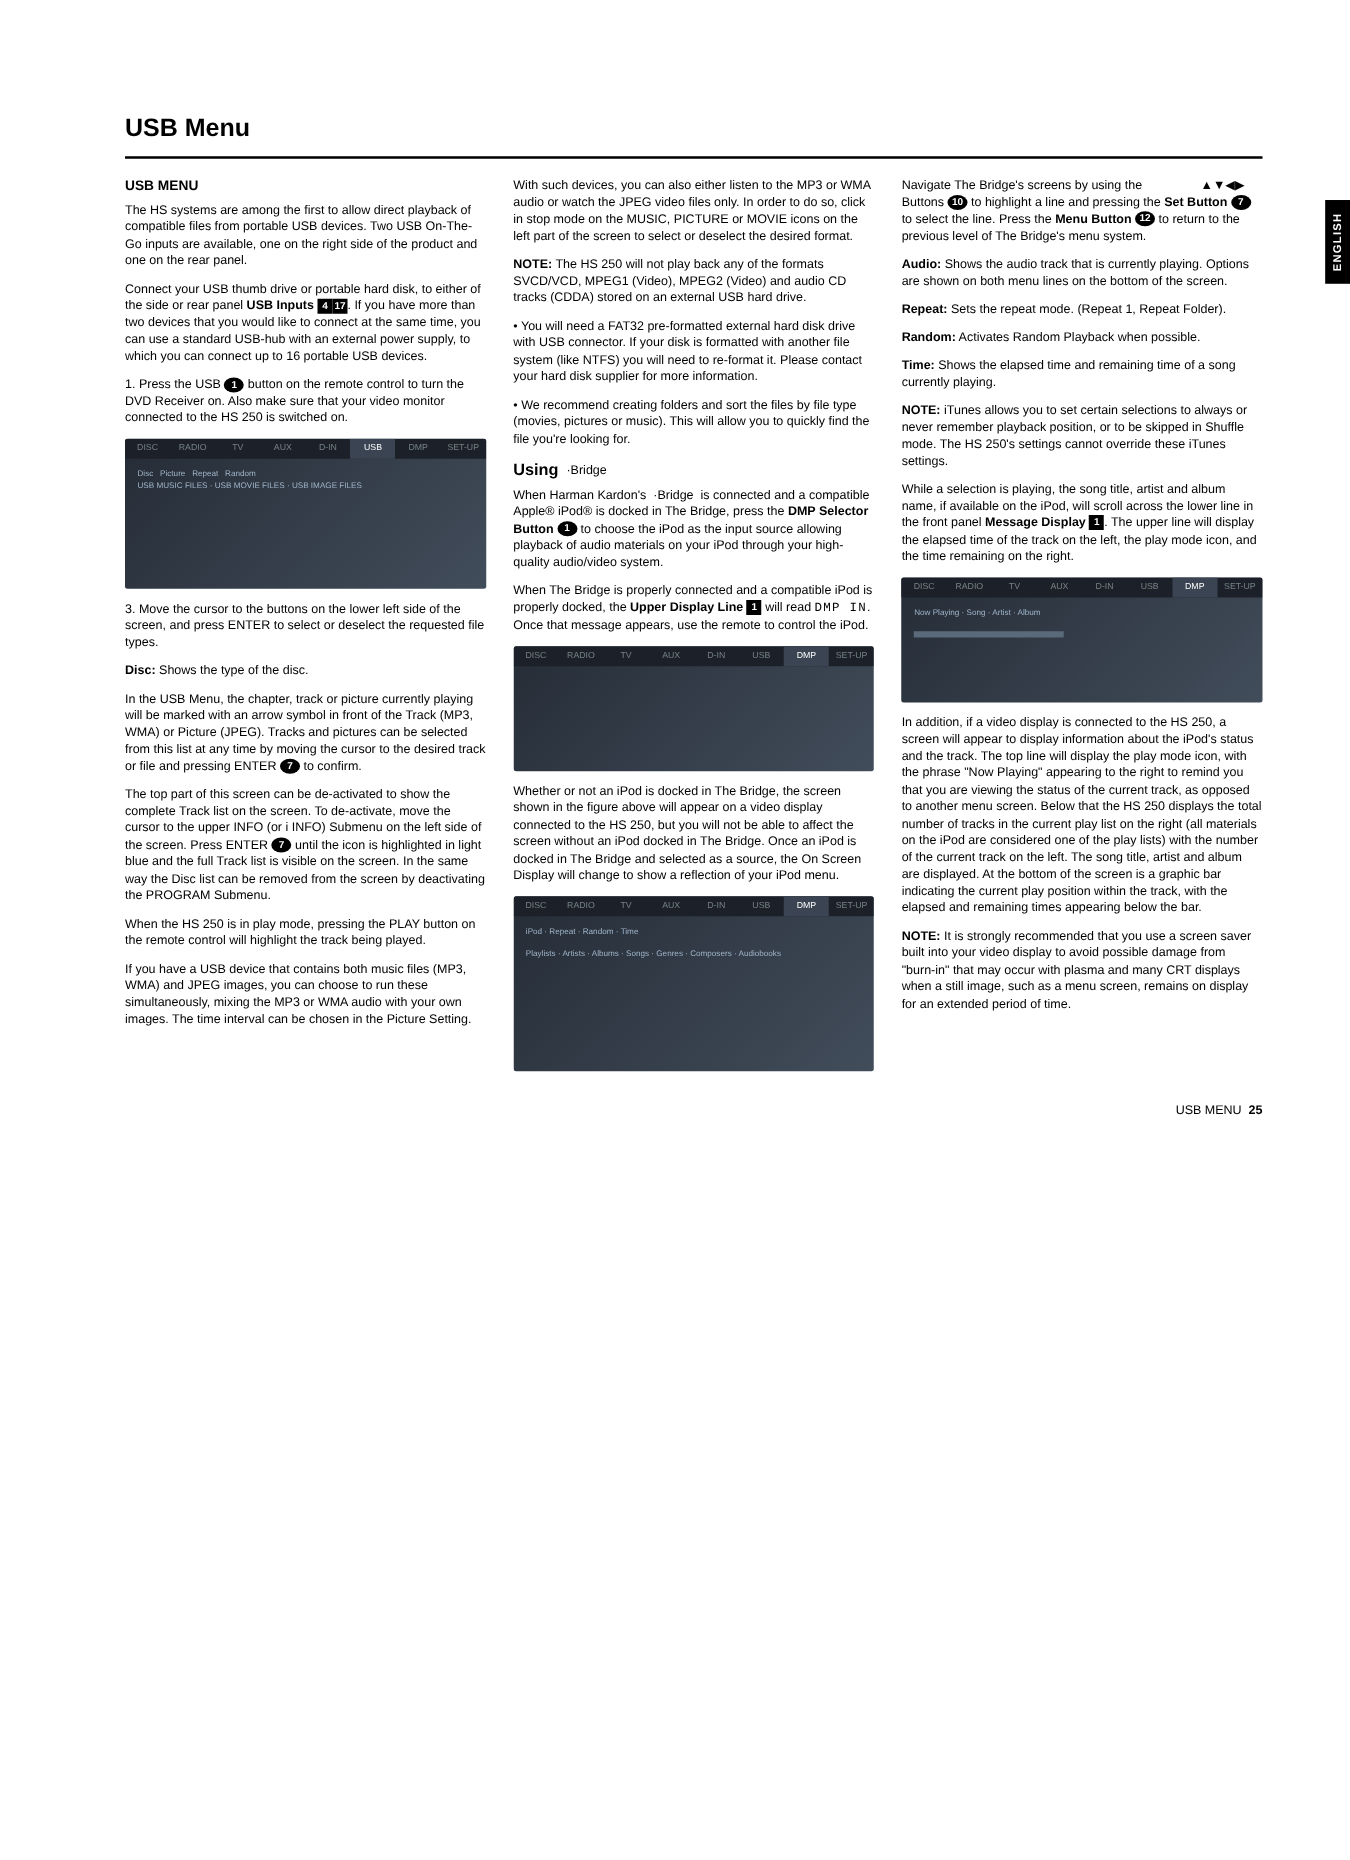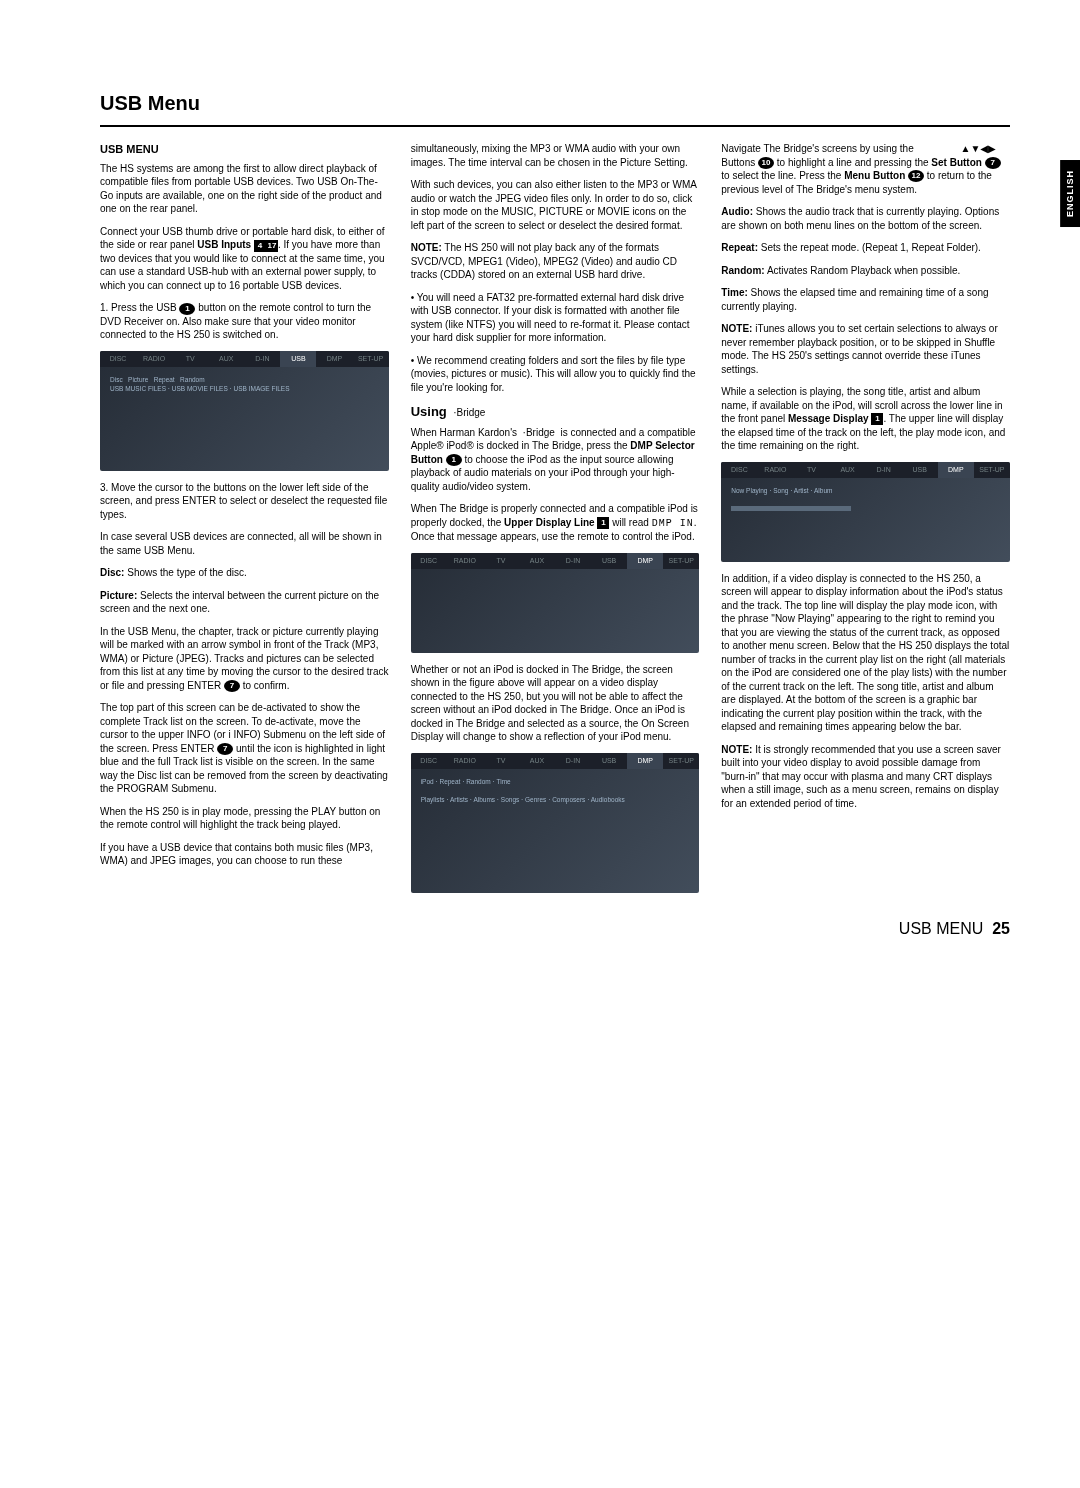--- a/index.html
+++ b/index.html
@@ -82,21 +82,21 @@
     background:#000;color:#fff;font-size:8px;line-height:12px;text-align:center;
     font-weight:bold;vertical-align:middle;
   }
   .bullet-square {
     display:inline-block;width:12px;height:12px;background:#000;color:#fff;
     font-size:8px;line-height:12px;text-align:center;font-weight:bold;vertical-align:middle;
   }
   .footer {
     text-align: right;
     margin-top: 25px;
-    font-size: 16px;
+    font-size: 10px;
   }
   .footer .pg { font-weight: bold; }
   .mono { font-family: "Courier New", monospace; letter-spacing: 1px;}
   .arrows { font-weight:normal;margin-left:44px;}
   .img-sim.smaller{height:100px;}
   .img-sim.smaller2{height:140px;}
 </style>
 </head>
 <body>
 
@@ -129,26 +129,24 @@
         <span>D-IN</span>
         <span class="active">USB</span>
         <span>DMP</span>
         <span>SET-UP</span>
     </div>
     <div class="inner">Disc&nbsp;&nbsp;&nbsp;Picture&nbsp;&nbsp;&nbsp;Repeat&nbsp;&nbsp;&nbsp;Random<br>USB MUSIC FILES · USB MOVIE FILES · USB IMAGE FILES</div>
   </div>
 
   <p class="step">3. Move the cursor to the buttons on the lower left side of the screen, and press ENTER to select or deselect the requested file types.</p>
 
-  <p>In case several USB devices are connected, all will be shown in the same USB Menu.</p>
 
 
   <p><span class="bold">Disc:</span><span> Shows the type of the disc.</span></p>
 
-  <p><span class="bold">Picture:</span><span> Selects the interval between the current picture on the screen and the next one.</span></p>
 
   <p>
     <span>In the USB Menu, the chapter, track or picture currently playing will be marked with an arrow symbol in front of the Track (MP3, WMA) or Picture (JPEG). Tracks and pictures can be selected from this list at any time by moving the cursor to the desired track or file and pressing ENTER </span><span class="bullet-circle">7</span><span> to confirm.</span>
   </p>
 
   <p>
     <span>The top part of this screen can be de-activated to show the complete Track list on the screen. To de-activate, move the cursor to the upper INFO (or i INFO) Submenu on the left side of the screen. Press ENTER </span><span class="bullet-circle">7</span><span> until the icon is highlighted in light blue and the full Track list is visible on the screen. In the same way the Disc list can be removed from the screen by deactivating the PROGRAM Submenu.</span>
   </p>
 
   <p>When the HS 250 is in play mode, pressing the PLAY button on the remote control will highlight the track being played.</p>

